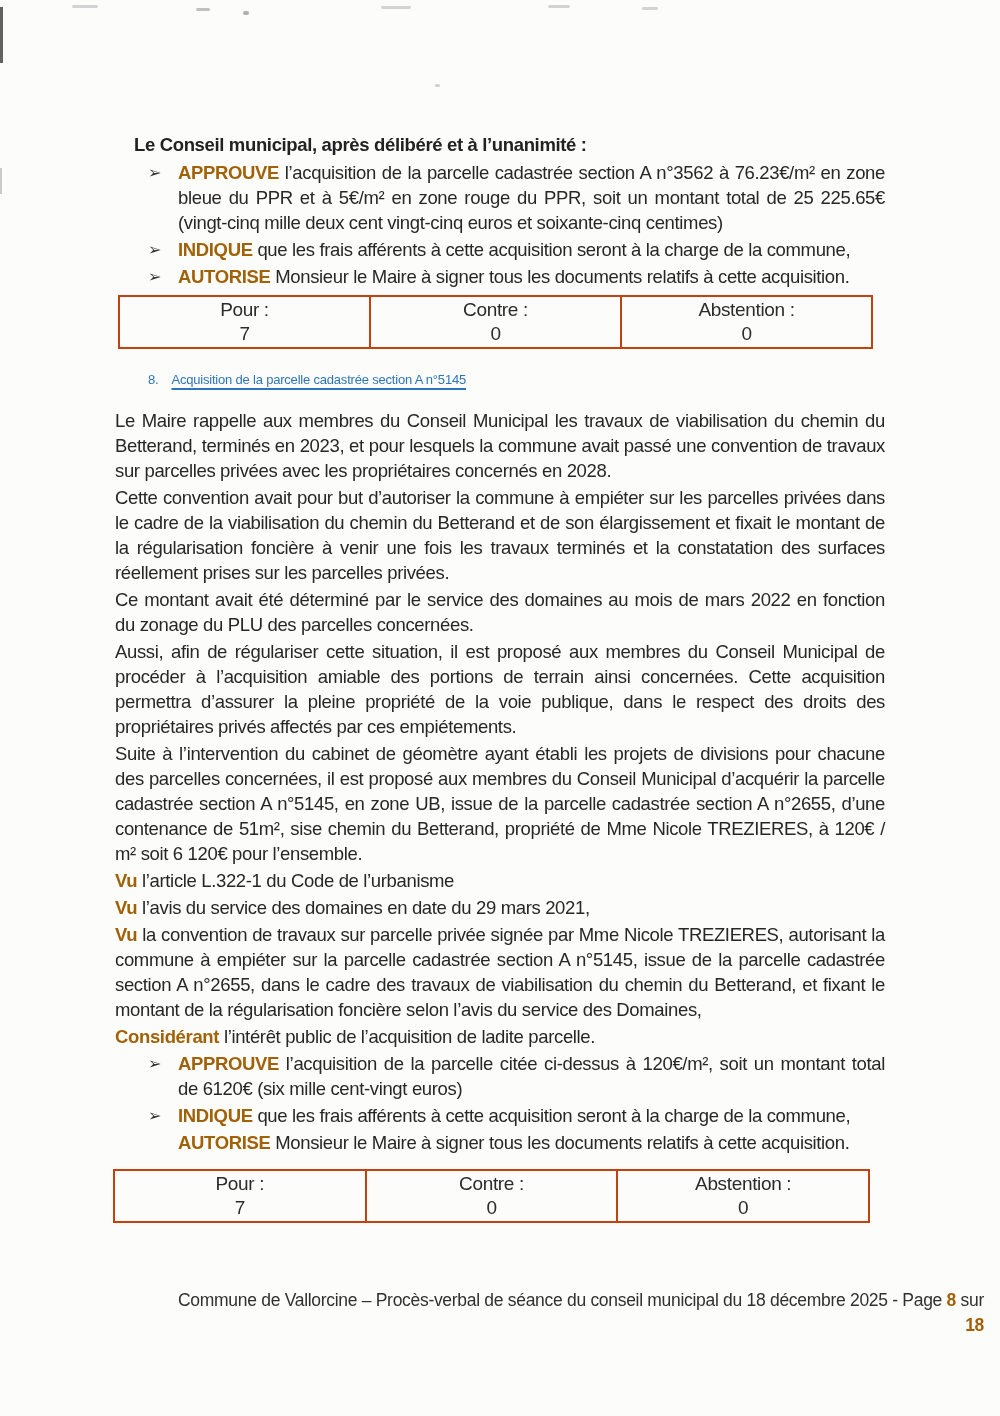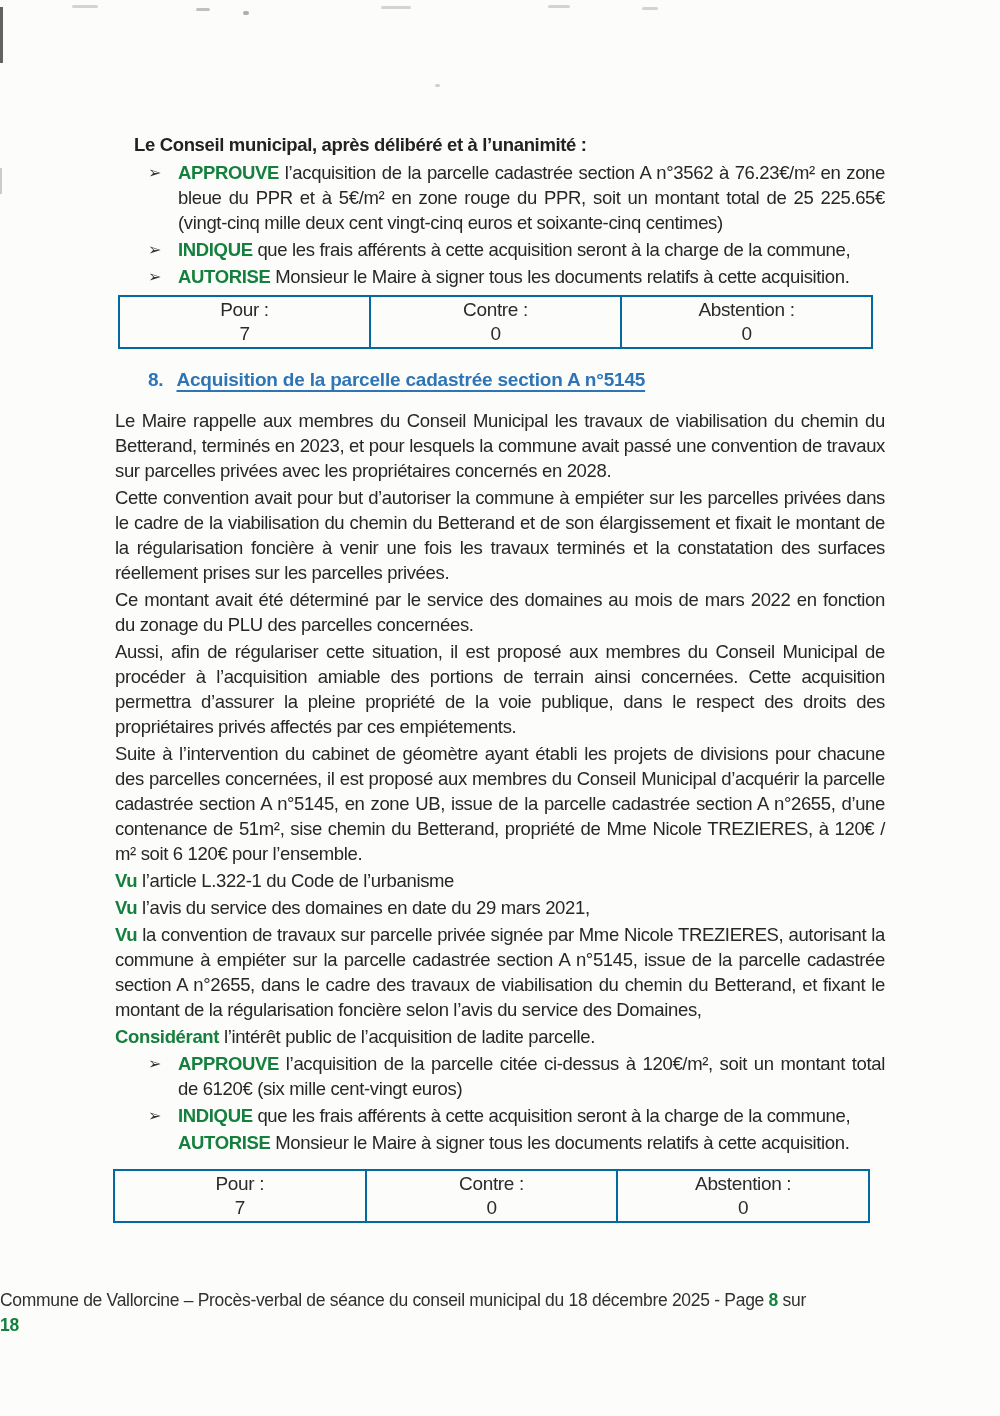--- a/index.html
+++ b/index.html
@@ -9,38 +9,38 @@
     font-family:"Liberation Sans",sans-serif;
     color:#272727;
     font-size:18.5px;line-height:25px;
     letter-spacing:-0.35px;
   }
   .content{position:absolute;left:115px;top:132px;width:770px;}
   .j{text-align:justify;}
   p{margin:0 0 2px 0;}
   .intro{font-weight:bold;margin:0 0 3px 19px;color:#222;}
   .apres{font-weight:bold;color:#222;margin-top:2px;}
-  b{color:#15803d;}
+  b{color:#a16207;}
   
   .list{margin:0 0 6px 0;}
   .li{position:relative;padding-left:63px;margin-bottom:2px;}
   .li .marker{position:absolute;left:33px;top:0;font-size:16px;color:#333;letter-spacing:0;}
   
   table.vote{border-collapse:collapse;width:755px;margin:0 0 18px 3px;table-layout:fixed;}
   table.vote td{
-    border:2px solid #0369a1;text-align:center;vertical-align:middle;
+    border:2px solid #c2410c;text-align:center;vertical-align:middle;
     padding:1px 2px;line-height:24px;font-size:19px;color:#2b2b2b;
   }
   table.vote.bottom{margin-top:14px;margin-left:-2px;width:757px;}
   
-  .heading{margin:0 0 16px 33px;font-weight:bold;color:#2e75b6;font-size:19px;letter-spacing:-0.2px;}
+  .heading{margin:0 0 16px 33px;font-weight:normal;color:#2e75b6;font-size:13px;letter-spacing:-0.2px;}
   .heading .num{margin-right:13px;}
   .heading .ttl{text-decoration:underline;text-underline-offset:4px;text-decoration-thickness:2px;}
   
-  .footer{position:absolute;left:0;top:1288px;width:984px;text-align:left;
+  .footer{position:absolute;left:0;top:1288px;width:984px;text-align:right;
     font-size:17.5px;line-height:25px;color:#303030;letter-spacing:-0.3px;}
   
   .artifact{position:absolute;pointer-events:none;}
   .a-edge{left:0;top:7px;width:3px;height:56px;background:#474747;opacity:.85;}
   .a-edge2{left:0;top:168px;width:2px;height:26px;background:#9a9a9a;opacity:.5;}
   .sp{height:3px;background:#c2c2c2;opacity:.7;border-radius:2px;}
   .sp1{left:72px;top:5px;width:26px;}
   .sp2{left:196px;top:8px;width:14px;background:#a8a8a8;}
   .sp3{left:381px;top:6px;width:30px;}
   .sp4{left:548px;top:5px;width:22px;}

